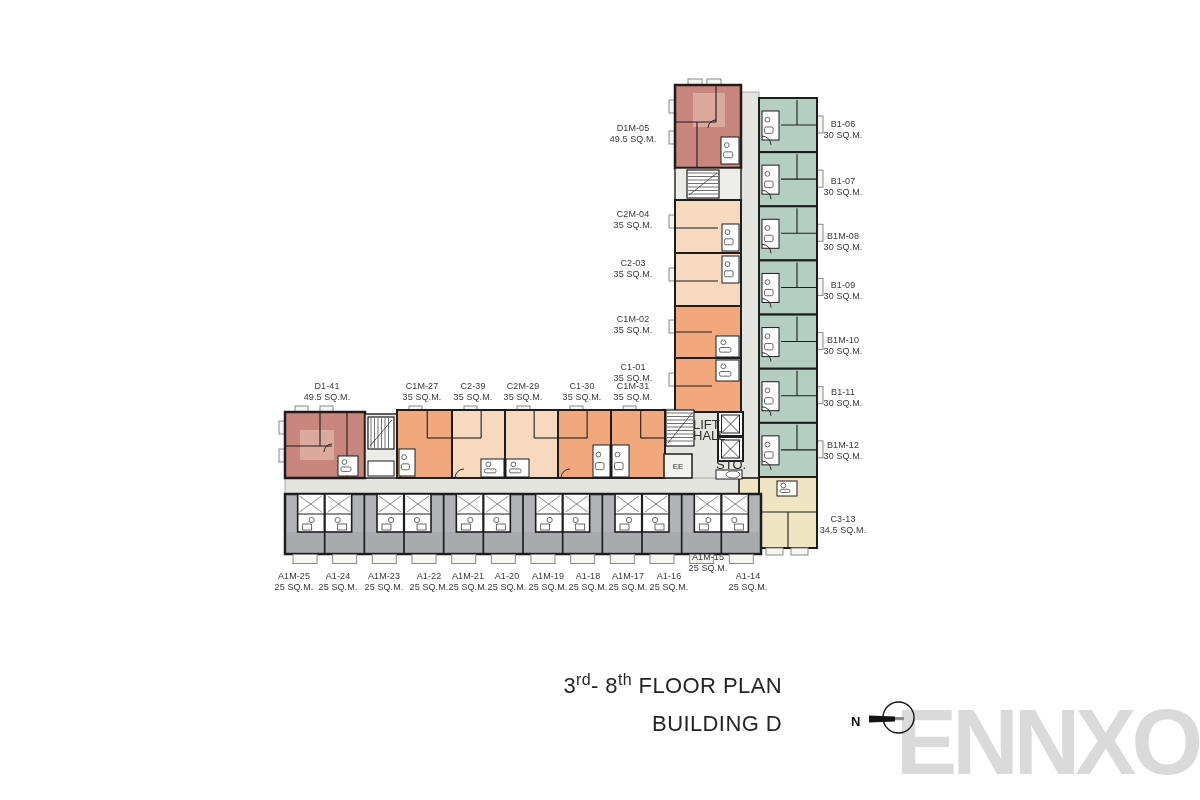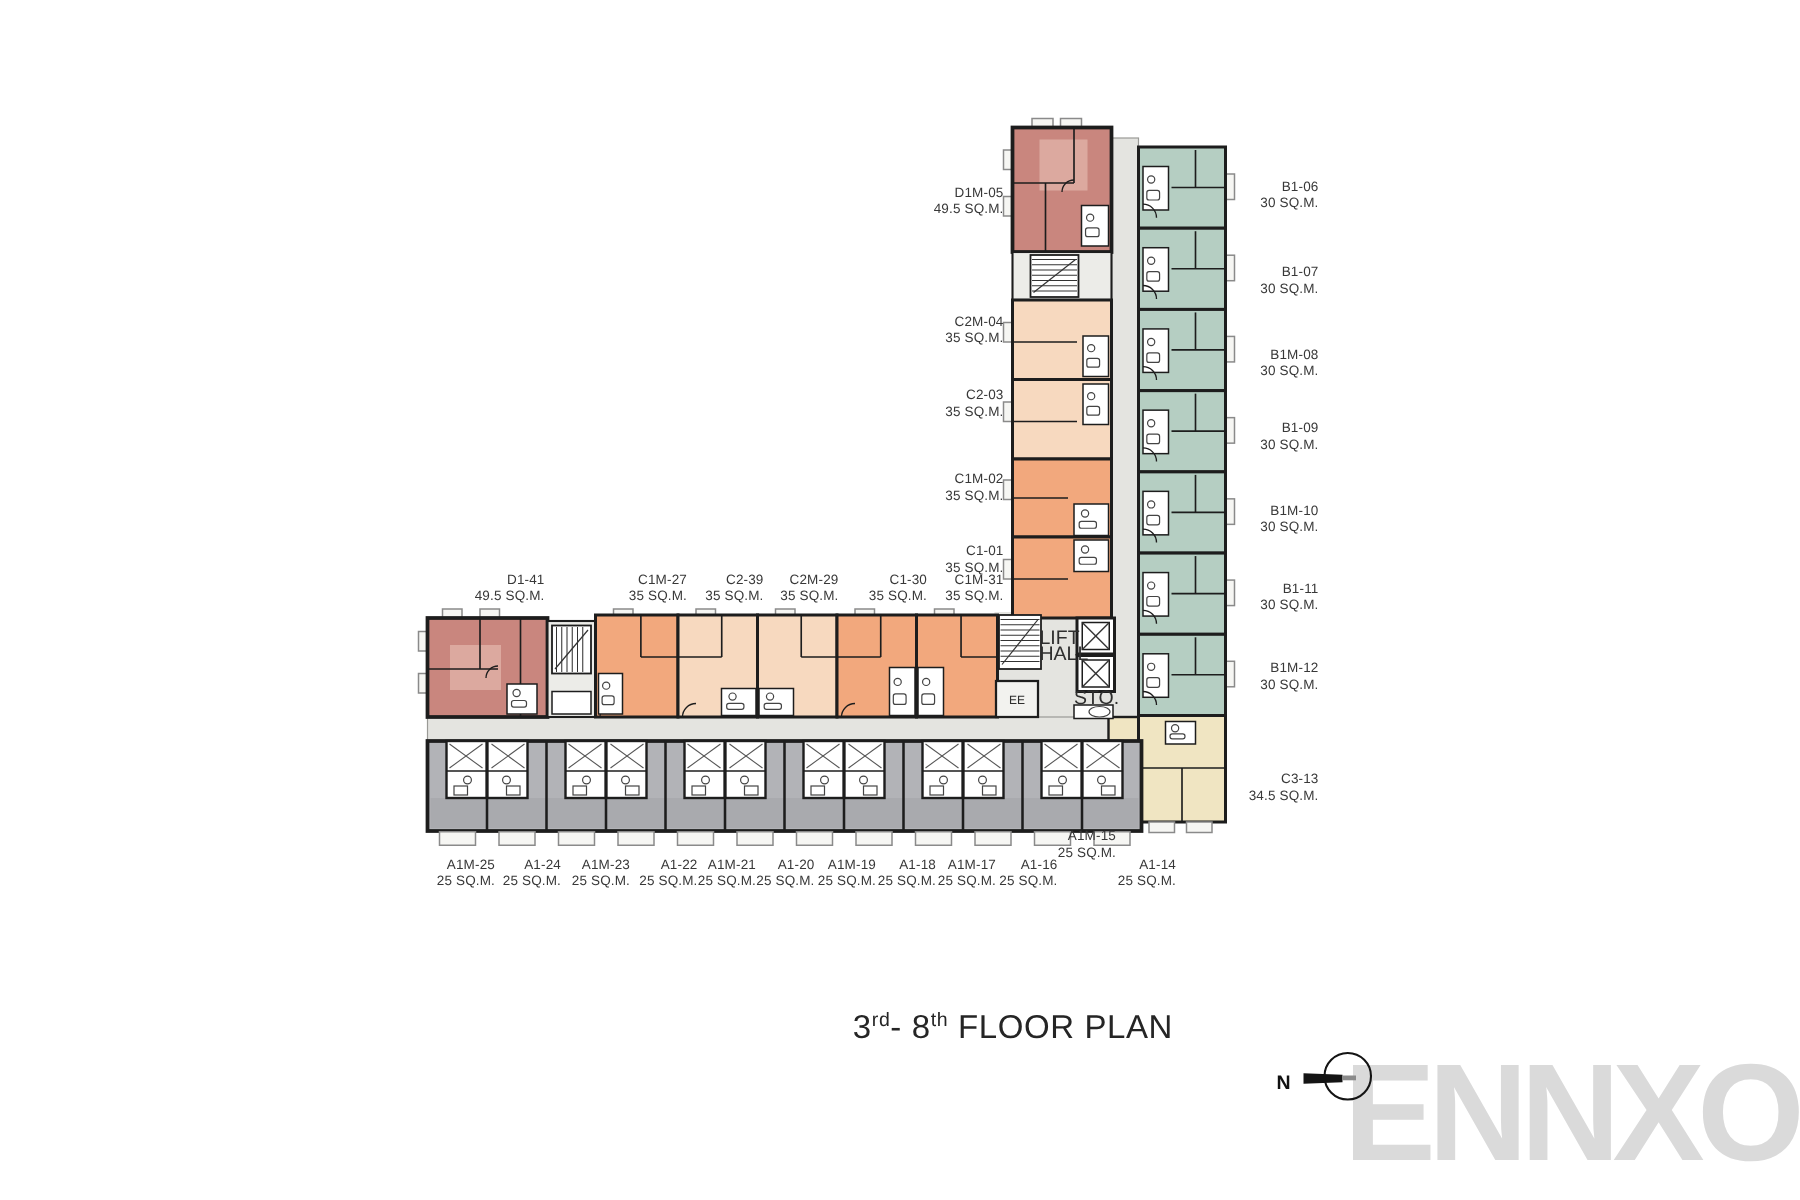--- a/index.html
+++ b/index.html
@@ -1,25 +1,25 @@
 <!DOCTYPE html>
 <html><head>
 <meta charset="utf-8">
 <style>
   html,body{margin:0;padding:0;background:#ffffff;}
   .canvas{position:relative;width:1200px;height:800px;background:#ffffff;overflow:hidden;
           font-family:"Liberation Sans",sans-serif;}
   #plan-svg{position:absolute;left:0;top:0;z-index:1;}
-  #labels .lbl{position:absolute;width:72px;text-align:right;font-size:9px;line-height:11px;
+  #labels .lbl{position:absolute;width:72px;text-align:center;font-size:9px;line-height:11px;
           color:#383838;z-index:2;letter-spacing:0.1px;}
   .corelbl{position:absolute;z-index:2;color:#2e2e2e;font-size:13px;line-height:11px;}
   .corelbl.center{text-align:center;}
   .title-block{position:absolute;top:668px;right:418px;text-align:right;color:#252525;
           font-size:22px;letter-spacing:0.4px;z-index:2;line-height:24px;}
-  .title-block sup{font-size:13px;}
+  .title-block sup{font-size:16px;}
   .building-line{margin-top:14px;}
   .watermark{position:absolute;top:696px;right:2px;font-size:92px;font-weight:bold;
           letter-spacing:-5px;line-height:1;color:#dadada;z-index:0;text-align:center;}
   .north-svg{position:absolute;left:845px;top:698px;z-index:3;}
   .north-n{position:absolute;left:851px;top:714px;font-size:13px;font-weight:600;color:#111;z-index:3;}
 </style>
 </head>
 <body>
 
 <div class="canvas">
@@ -475,20 +475,21 @@
 
   <div class="corelbl" style="left:693px;top:419px;">
     <div>LIFT</div>
     <div>HALL</div>
   </div>
   <div class="corelbl center" style="left:716px;top:459px;width:28px;">STO.</div>
   <div class="corelbl center" style="left:666px;top:461px;width:24px;font-size:8px;">EE</div>
 
   <div class="title-block">
     <div><span>3</span><sup>rd</sup><span>- 8</span><sup>th</sup><span> FLOOR PLAN</span></div>
+    <div class="building-line">BUILDING D</div>
   </div>
 
   <div class="north-n">N</div>
   <svg class="north-svg" width="78" height="42">
     <polygon points="24,17.5 50,18.5 50,23.5 24,24.5" fill="#141414"></polygon>
     <rect x="50" y="19" width="9" height="3.2" fill="#8a8a8a"></rect>
     <circle cx="53.5" cy="19.5" r="15.5" fill="none" stroke="#141414" stroke-width="1.4"></circle>
   </svg>
 </div>
 

